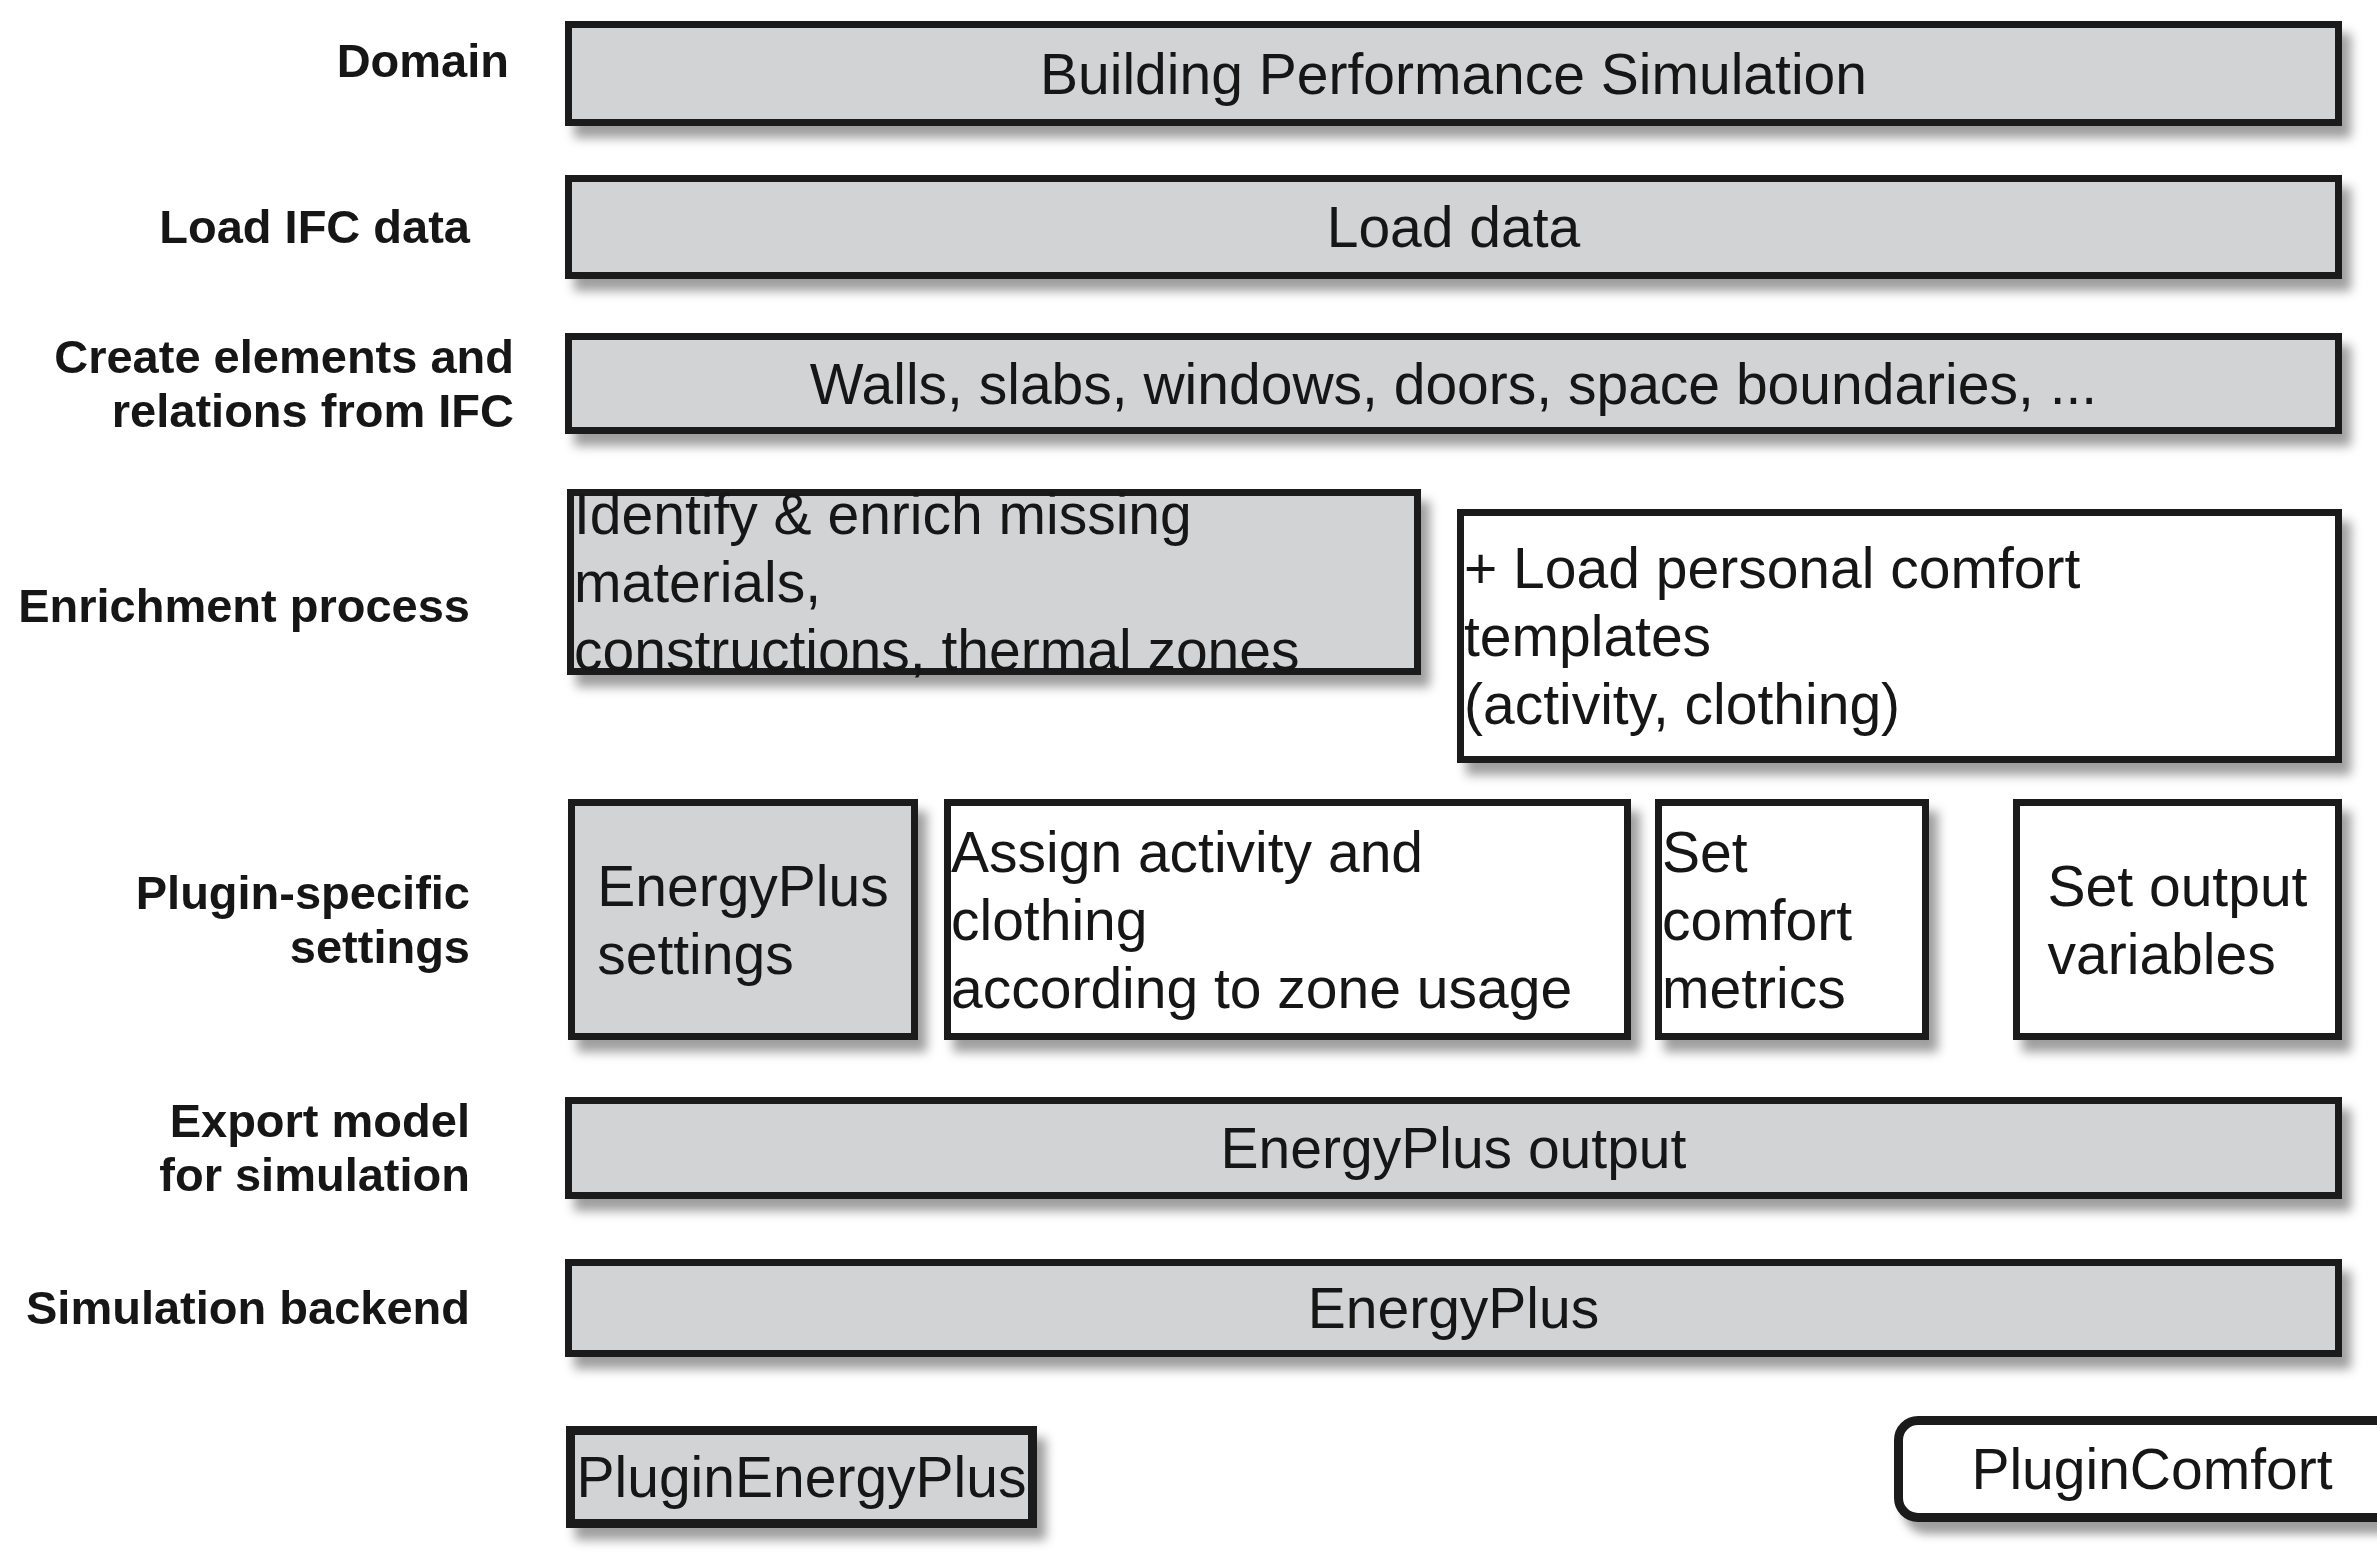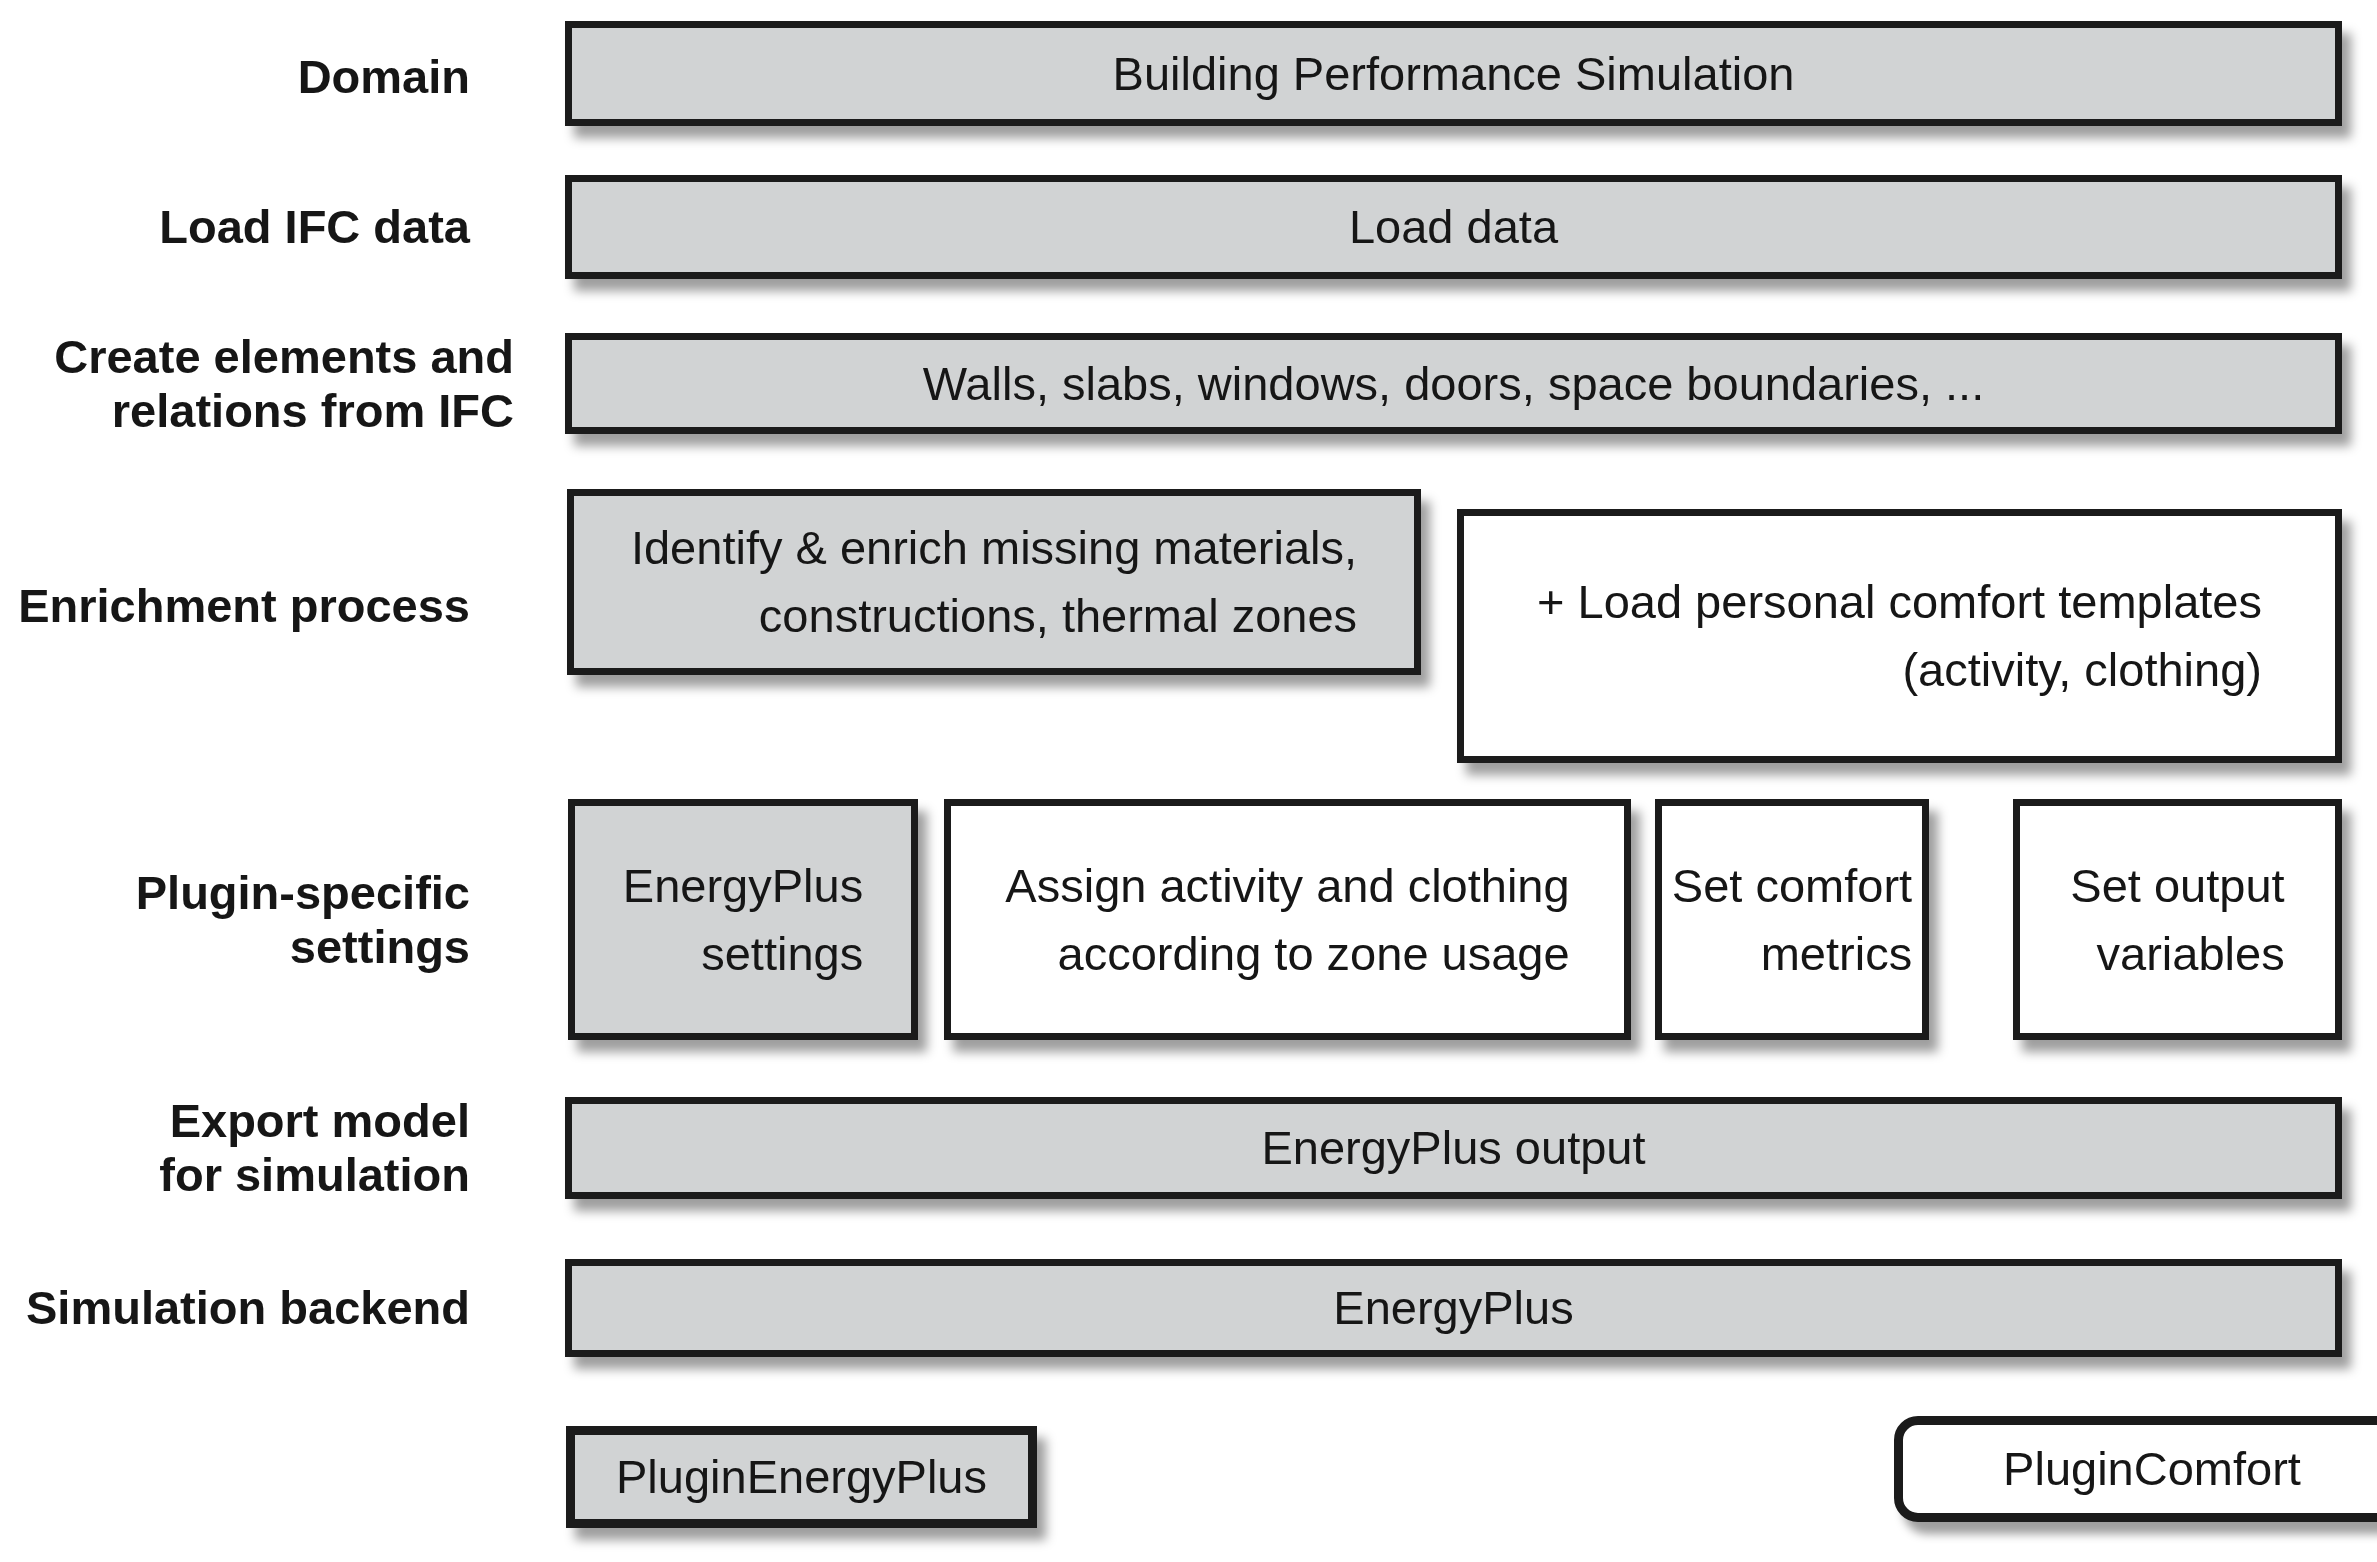--- a/index.html
+++ b/index.html
@@ -28,42 +28,42 @@
     line-height: 54px;
     color: var(--text-color, #161616);
     white-space: pre-line;
   }
   .box {
     position: absolute;
     box-sizing: border-box;
     display: flex;
     align-items: center;
     justify-content: center;
-    text-align: right;
+    text-align: left;
     border: 7.3px solid var(--box-border, #1b1b1b);
     background: var(--box-fill-gray, #d1d3d4);
     box-shadow: 9px 11.8px 10px rgba(0, 0, 0, 0.38);
-    font-size: 47px;
+    font-size: 57px;
     line-height: 68px;
     color: var(--text-color, #161616);
     white-space: pre-line;
   }
   .box.white {
     background: var(--box-fill-white, #ffffff);
   }
   .box.thick {
     border-width: 9px;
   }
 </style>
 </head>
 <body>
 
 <div class="canvas">
 
-  <div class="row-label" style="top:24px; height:105px;">Domain</div>
+  <div class="row-label" style="top:8px; height:105px;padding-left:39px;">Domain</div>
   <div class="box" style="left:565px; top:21px; width:1777px; height:105px;">Building Performance Simulation</div>
 
   <div class="row-label" style="top:175px; height:104px;">Load IFC data</div>
   <div class="box" style="left:565px; top:175px; width:1777px; height:104px;">Load data</div>
 
   <div class="row-label" style="top:333px; height:101px;padding-left:44px;">Create elements and
 relations from IFC</div>
   <div class="box" style="left:565px; top:333px; width:1777px; height:101px;">Walls, slabs, windows, doors, space boundaries, ...</div>
 
   <div class="row-label" style="top:489px; height:234px;">Enrichment process</div>

